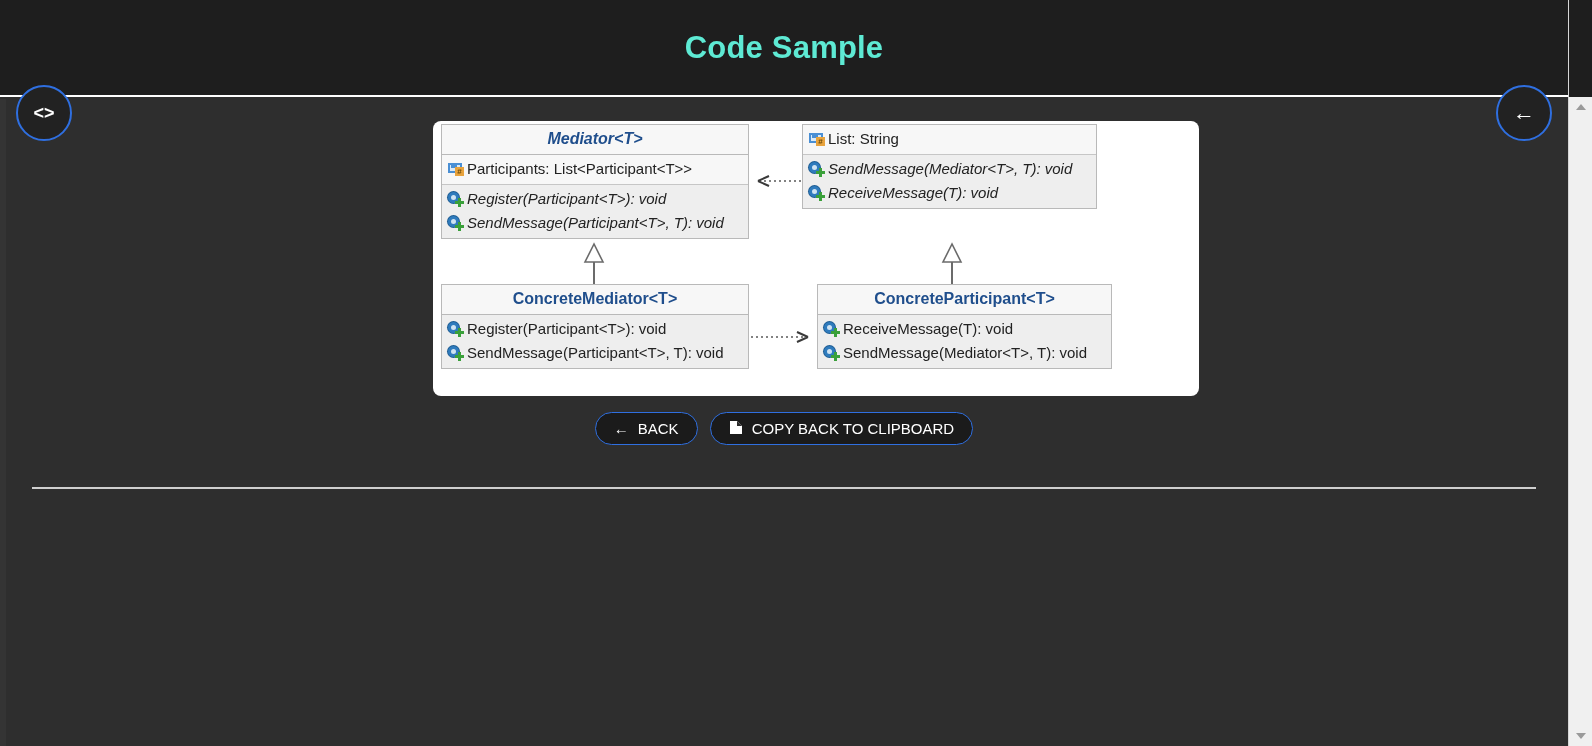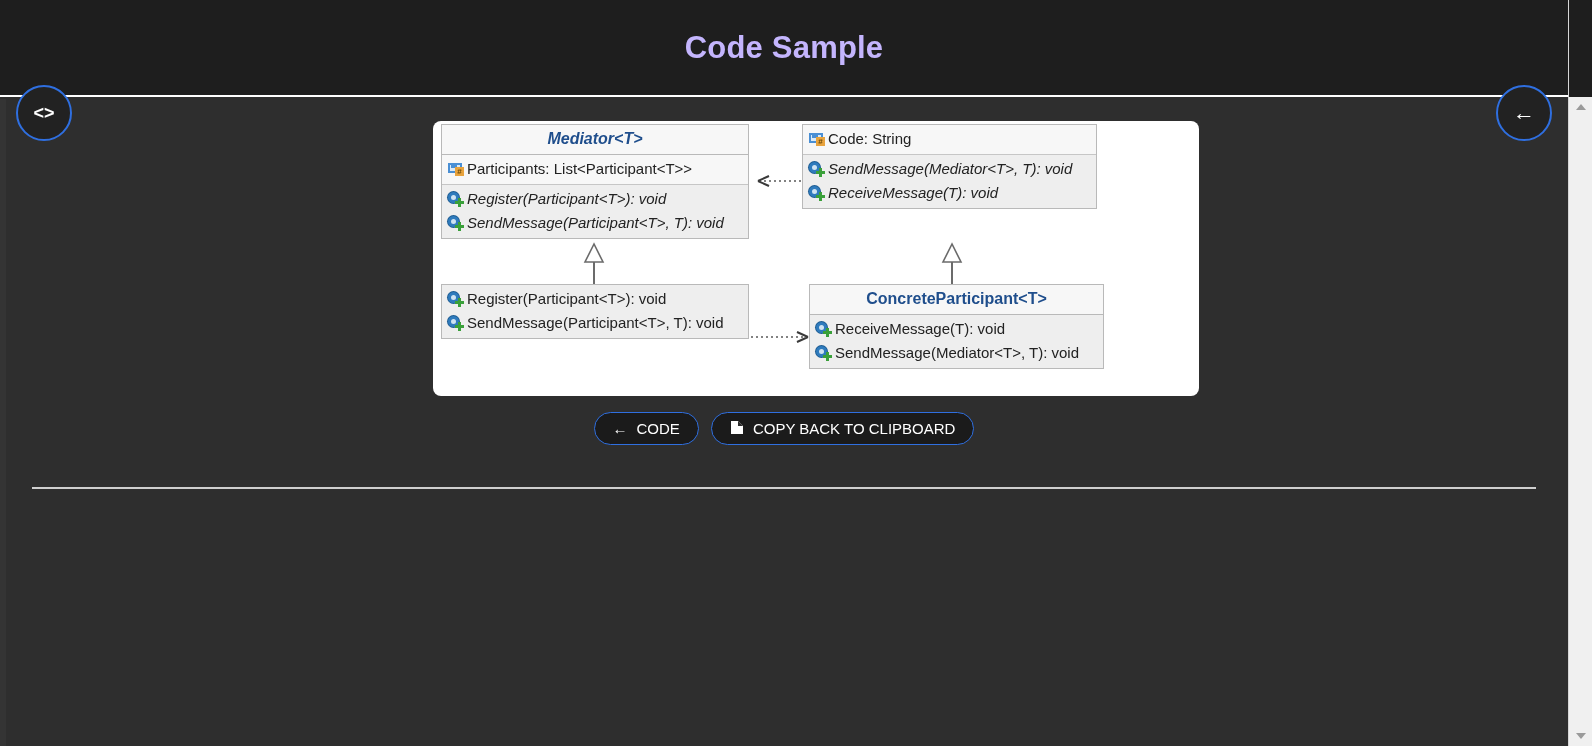--- a/index.html
+++ b/index.html
@@ -23,21 +23,21 @@
     position: absolute;
     top: 0; left: 0;
     width: 1568px; height: 97px;
     background: #1e1e1e;
     border-bottom: 2px solid #ffffff;
     display: flex;
     align-items: center;
     justify-content: center;
   }
   .header-title {
-    color: #c4b5fd;
+    color: #5eead4;
     font-size: 31px;
     font-weight: bold;
     letter-spacing: 0.2px;
   }
 
   
   .fab {
     position: absolute;
     width: 56px; height: 56px;
     border-radius: 28px;
@@ -320,21 +320,21 @@
       </div>
 
       <div class="umlbox" style="left:369px; top:3px; width:295px;">
         <div class="section fields">
           <div class="row">
             <span class="ico ico-prop">
               <span class="pr-outer"></span>
                 <span class="pr-inner"></span>
                 <span class="pr-hash">#</span>
             </span>
-            <span class="label">Code: String</span>
+            <span class="label">List: String</span>
           </div>
         </div>
         <div class="section">
           <div class="row italic">
             <span class="ico ico-meth">
                 <span class="gear"></span>
                 <span class="plus"></span>
               </span>
             <span class="label">SendMessage(Mediator&lt;T&gt;, T): void</span>
           </div>
@@ -342,39 +342,40 @@
             <span class="ico ico-meth">
                 <span class="gear"></span>
                 <span class="plus"></span>
               </span>
             <span class="label">ReceiveMessage(T): void</span>
           </div>
         </div>
       </div>
 
       <div class="umlbox" style="left:8px; top:163px; width:308px;">
+        <div class="title">ConcreteMediator&lt;T&gt;</div>
         <div class="section">
           <div class="row">
             <span class="ico ico-meth">
                 <span class="gear"></span>
                 <span class="plus"></span>
               </span>
             <span class="label">Register(Participant&lt;T&gt;): void</span>
           </div>
           <div class="row">
             <span class="ico ico-meth">
                 <span class="gear"></span>
                 <span class="plus"></span>
               </span>
             <span class="label">SendMessage(Participant&lt;T&gt;, T): void</span>
           </div>
         </div>
       </div>
 
-      <div class="umlbox" style="left:376px; top:163px; width:295px;">
+      <div class="umlbox" style="left:384px; top:163px; width:295px;">
         <div class="title">ConcreteParticipant&lt;T&gt;</div>
         <div class="section">
           <div class="row">
             <span class="ico ico-meth">
                 <span class="gear"></span>
                 <span class="plus"></span>
               </span>
             <span class="label">ReceiveMessage(T): void</span>
           </div>
           <div class="row">
@@ -385,21 +386,21 @@
             <span class="label">SendMessage(Mediator&lt;T&gt;, T): void</span>
           </div>
         </div>
       </div>
 
     </div>
 
     <div class="btn-row">
       <div class="btn">
         <span class="bicon">←</span>
-        <span>CODE</span>
+        <span>BACK</span>
       </div>
       <div class="btn">
         <span class="bicon">
           <svg width="14" height="15" viewBox="0 0 14 15" xmlns="http://www.w3.org/2000/svg">
             <path d="M1 1 h7 l5 5 v8 h-12 z" fill="#ffffff"></path>
             <path d="M8 1 v5 h5" fill="#2b2b2b"></path>
           </svg>
         </span>
         <span>COPY BACK TO CLIPBOARD</span>
       </div>

